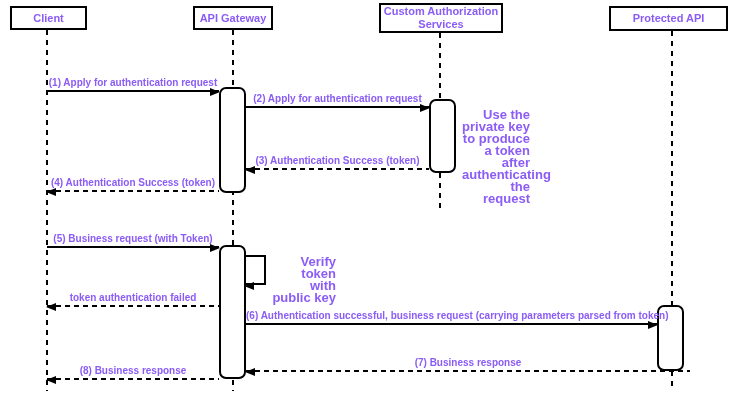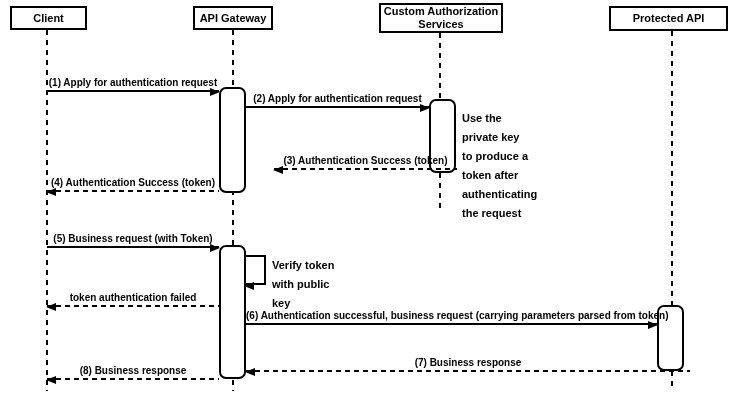--- a/index.html
+++ b/index.html
@@ -1,18 +1,18 @@
 <!DOCTYPE html>
 <html><head>
 <meta charset="utf-8">
 <style>
   html,body { margin:0; padding:0; background:#ffffff; }
   #canvas {
     position:relative; width:738px; height:401px; background:#ffffff;
-    font-family:"Liberation Sans", sans-serif; color:#000000; overflow:hidden;border-radius:16px;
+    font-family:"Liberation Sans", sans-serif; color:#8b5cf6; overflow:hidden;border-radius:16px;
   }
   
   .actor {
     position:absolute; box-sizing:border-box; background:#ffffff;
     border:2px solid #000; display:flex; align-items:center; justify-content:center;
     font-weight:bold; font-size:11px; line-height:13px; text-align:center; z-index:4;
   }
   
   .lifeline {
     position:absolute; width:2px; z-index:1;
@@ -36,21 +36,21 @@
            border-top:4.5px solid transparent; border-bottom:4.5px solid transparent; }
   .arrow.right { right:-1px; border-left:10px solid #000; }
   .arrow.left  { left:-1px;  border-right:10px solid #000; }
   
   .self-loop {
     position:absolute; box-sizing:border-box; z-index:3;
     border:2px solid #000; border-left:none; background:transparent;
   }
   .self-loop .arrow { left:-2px; bottom:-7px; border-right:10px solid #000; }
   .side-text {
-    position:absolute; font-size:11px; font-weight:bold; line-height:19px; z-index:3;
+    position:absolute; font-size:13px; font-weight:bold; line-height:12px; z-index:3;text-align:right;
   }
 </style>
 </head>
 <body>
 
 <div id="canvas">
 
   <div class="lifeline" style="left:46px;  top:30px; height:361px;"></div>
   <div class="lifeline" style="left:232px; top:30px; height:361px;"></div>
   <div class="lifeline" style="left:439px; top:33px; height:179px;"></div>
@@ -81,21 +81,21 @@
   </div>
 
   <div class="msg" style="left:246px; top:95px; width:183px;">
     <div class="msg-label">(2) Apply for authentication request</div>
     <div class="msg-line solid"></div>
     <div class="arrow right"></div>
   </div>
 
   <div class="side-text" style="left:462px; top:109px; width:68px;">Use the private key to produce a token after authenticating the request</div>
 
-  <div class="msg" style="left:246px; top:157px; width:183px;margin-left:28px;">
+  <div class="msg" style="left:246px; top:157px; width:183px;">
     <div class="msg-label">(3) Authentication Success (token)</div>
     <div class="msg-line dashed"></div>
     <div class="arrow left"></div>
   </div>
 
   <div class="msg" style="left:47px; top:179px; width:172px;">
     <div class="msg-label">(4) Authentication Success (token)</div>
     <div class="msg-line dashed"></div>
     <div class="arrow left"></div>
   </div>

